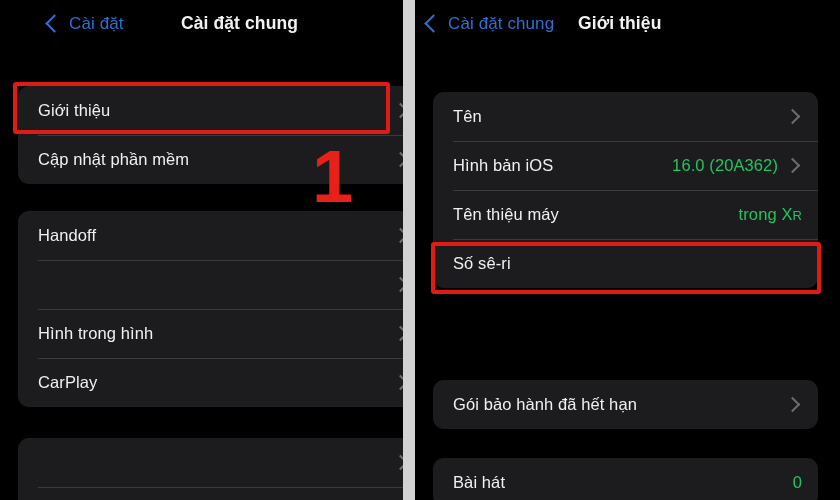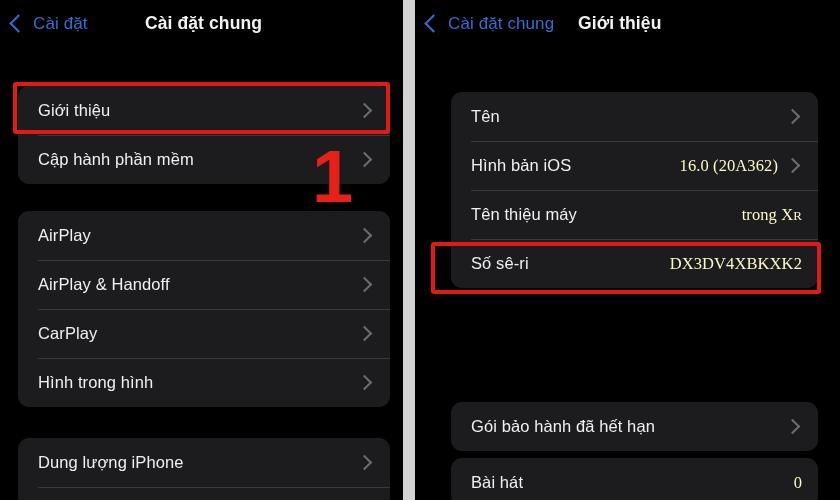--- a/index.html
+++ b/index.html
@@ -18,21 +18,21 @@
   }
 
   
   .panel {
     position: absolute;
     top: 0;
     height: 500px;
     background: #000000;
     overflow: hidden;
   }
-  #panel-left  { left: 0;     width: 404px; }
+  #panel-left  { left: 0;     width: 404px; padding-left: 36px; }
   #panel-right { left: 415px; width: 425px; }
 
   .divider-strip {
     position: absolute;
     top: 0;
     left: 403px;
     width: 12px;
     height: 500px;
     background: #d2d2d2;
   }
@@ -77,21 +77,21 @@
   #panel-right .nav-title { left: 163px; }
 
   
   .group {
     position: absolute;
     background: #1c1c1e;
     border-radius: 11px;
     overflow: hidden;
   }
   #panel-left .group  { left: 18px;  right: 14px; }
-  #panel-right .group { left: 36px;  right: 22px; }
+  #panel-right .group { left: 18px;  right: 22px; }
 
   .row {
     position: relative;
     display: flex;
     align-items: center;
     height: 49px;
     padding: 0 16px 0 20px;
     box-sizing: border-box;
   }
   .row + .row::before {
@@ -105,25 +105,24 @@
   }
   .row-label {
     color: #f0f0f0;
     font-size: 16.5px;
     letter-spacing: .1px;
     white-space: nowrap;
     flex: 0 0 auto;
   }
   .row-value {
     margin-left: auto;
-    color: #fef9c3;
+    color: #22c55e;
     font-size: 16.5px;
     letter-spacing: .1px;
     white-space: nowrap;
-    font-family: Liberation Serif, serif;
   }
   .row-value .smallcap {
     font-size: 13px;
     position: relative;
     top: 0px;
   }
   .chev {
     margin-left: auto;
     flex: 0 0 auto;
     width: 9px;
@@ -168,47 +167,45 @@
       </div>
       <div class="nav-title">Cài đặt chung</div>
     </div>
 
     <div class="group" style="top:86px;">
       <div class="row">
         <span class="row-label">Giới thiệu</span>
         <span class="chev"></span>
       </div>
       <div class="row">
-        <span class="row-label">Cập hành phần mềm</span>
+        <span class="row-label">Cập nhật phần mềm</span>
         <span class="chev"></span>
       </div>
     </div>
 
     <div class="group" style="top:211px;">
       <div class="row">
-        <span class="row-label">AirPlay</span>
-        <span class="chev"></span>
-      </div>
-      <div class="row">
-        <span class="row-label">AirPlay &amp; Handoff</span>
+        <span class="row-label">Handoff</span>
+        <span class="chev"></span>
+      </div>
+      <div class="row">
+        <span class="chev"></span>
+      </div>
+      <div class="row">
+        <span class="row-label">Hình trong hình</span>
         <span class="chev"></span>
       </div>
       <div class="row">
         <span class="row-label">CarPlay</span>
         <span class="chev"></span>
       </div>
-      <div class="row">
-        <span class="row-label">Hình trong hình</span>
-        <span class="chev"></span>
-      </div>
     </div>
 
     <div class="group" style="top:438px;">
       <div class="row">
-        <span class="row-label">Dung lượng iPhone</span>
         <span class="chev"></span>
       </div>
       <div class="row"></div>
     </div>
 
     <div class="hl-box" style="left:13px; top:82px; width:377px; height:52px;"></div>
     <div class="step-num" id="step-1">1</div>
   </div>
 
   <div class="divider-strip"></div>
@@ -232,25 +229,24 @@
         <span class="row-label">Hình bản iOS</span>
         <span class="row-value">16.0 (20A362)</span>
         <span class="chev"></span>
       </div>
       <div class="row">
         <span class="row-label">Tên thiệu máy</span>
         <span class="row-value"><span>trong X</span><span class="smallcap">R</span></span>
       </div>
       <div class="row">
         <span class="row-label">Số sê-ri</span>
-        <span class="row-value">DX3DV4XBKXK2</span>
-      </div>
-    </div>
-
-    <div class="group" style="top:380px;margin-top:22px;">
+      </div>
+    </div>
+
+    <div class="group" style="top:380px;">
       <div class="row">
         <span class="row-label">Gói bảo hành đã hết hạn</span>
         <span class="chev"></span>
       </div>
     </div>
 
     <div class="group" style="top:458px;">
       <div class="row">
         <span class="row-label">Bài hát</span>
         <span class="row-value">0</span>

